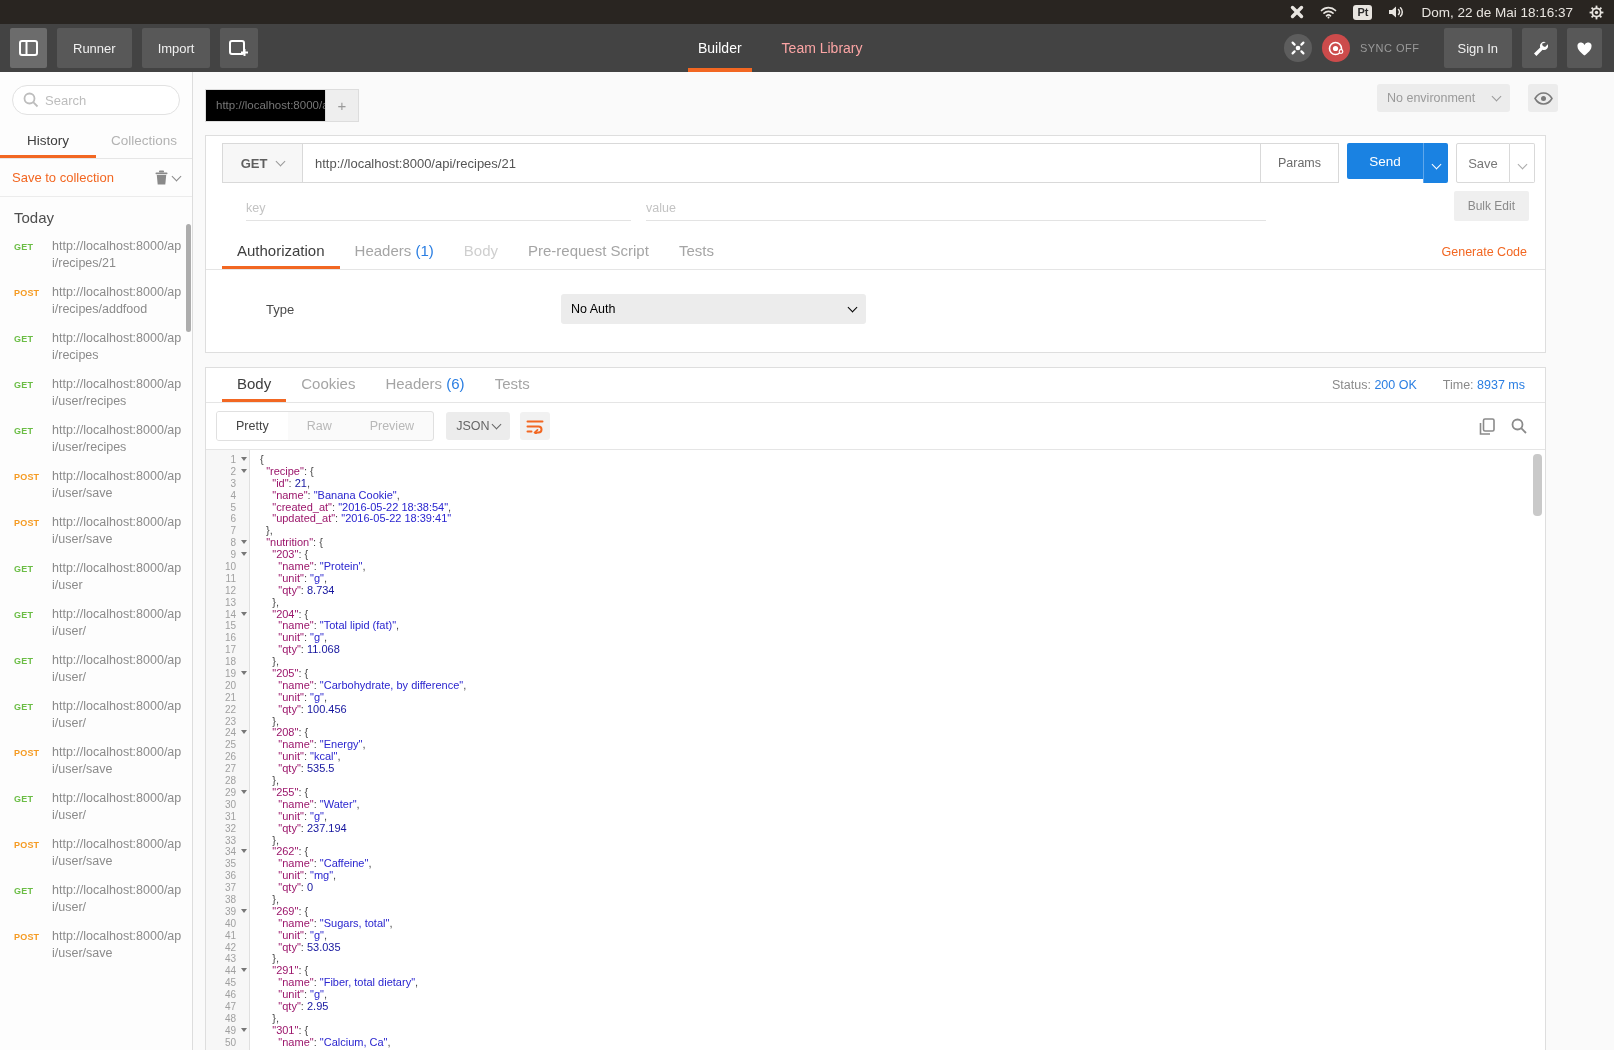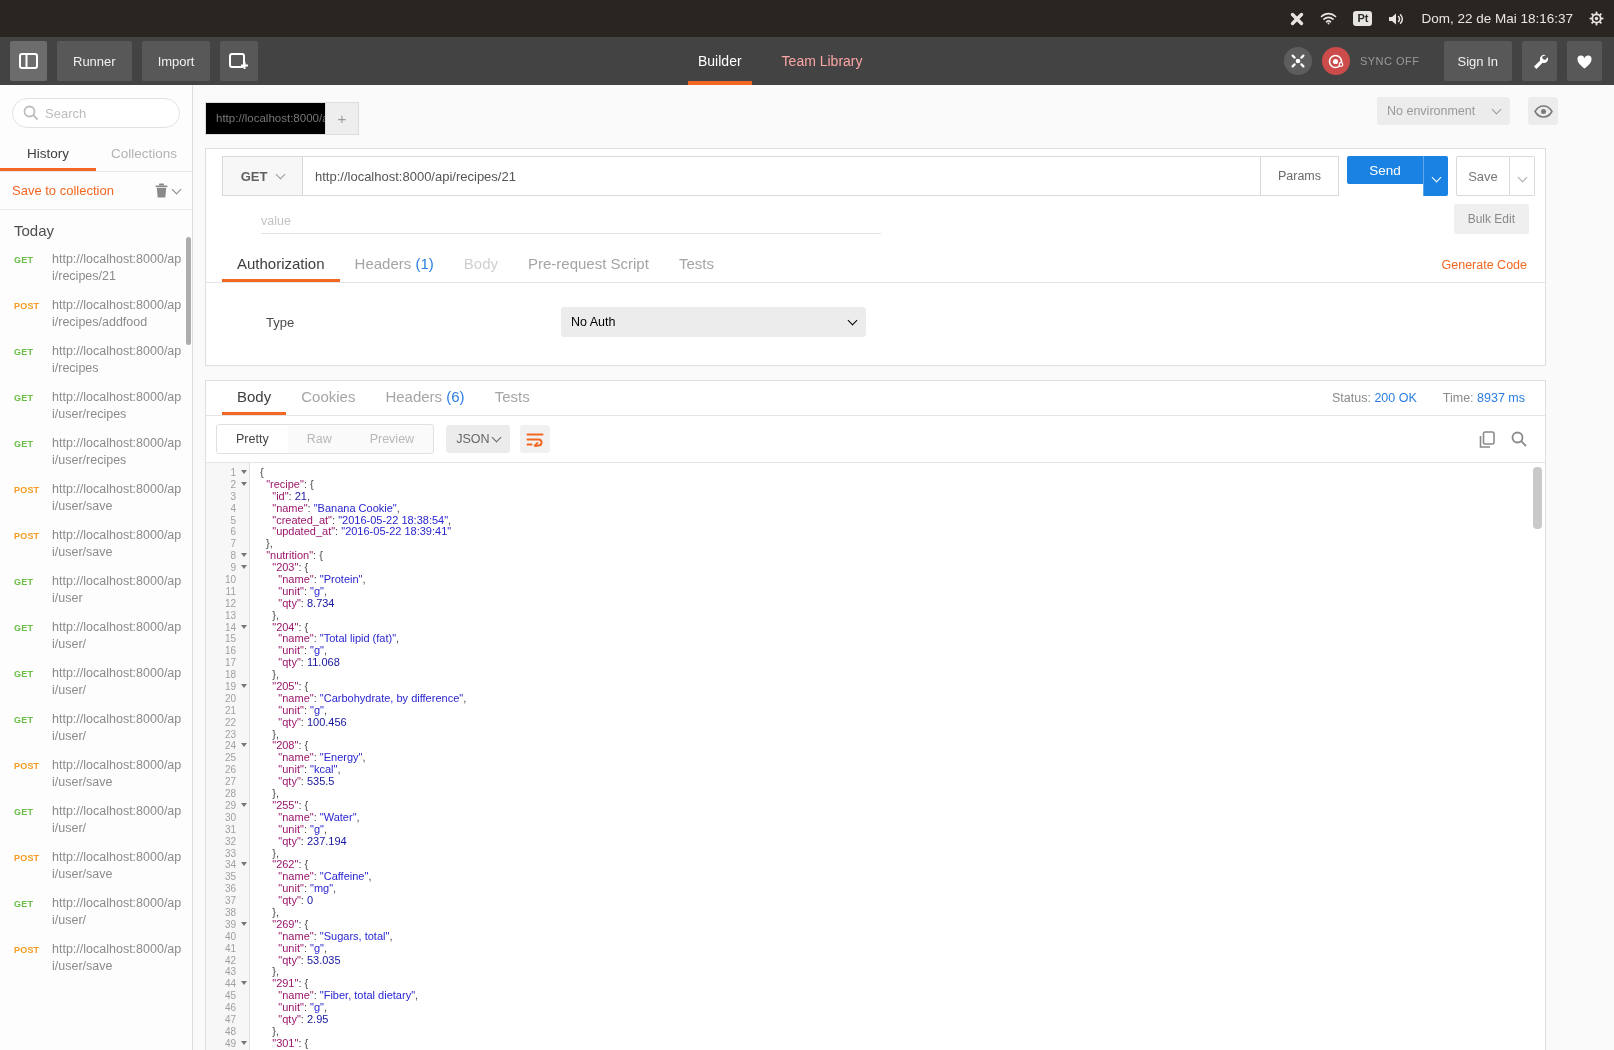--- a/index.html
+++ b/index.html
@@ -1,19 +1,19 @@
 <!DOCTYPE html>
 <html><head>
 <meta charset="utf-8">
 <style>
   *{box-sizing:border-box;margin:0;padding:0;font-family:"Liberation Sans",sans-serif}
   html,body{width:1614px;height:1050px;overflow:hidden;background:#fff}
 
   
-  .sysbar{height:37px;background:#292521;color:#e8e5e0;display:flex;align-items:center;justify-content:flex-end;gap:16px;padding-right:10px;font-size:13.5px}
+  .sysbar{height:24px;background:#292521;color:#e8e5e0;display:flex;align-items:center;justify-content:flex-end;gap:16px;padding-right:10px;font-size:13.5px}
   .sysbar .tray{display:inline-flex;align-items:center}
   .kbd-badge{background:#e8e5e0;color:#2c2c2c;font-size:11px;font-weight:bold;border-radius:3px;padding:1px 4px;line-height:13px}
 
   
   .appheader{height:48px;background:#434343;display:flex;align-items:center;position:relative}
   .hleft{display:flex;align-items:center;gap:10px;padding-left:10px}
   .hbtn{background:#585858;border:none;color:#f0f0f0;font-size:13px;height:40px;padding:0 16px;border-radius:2px;cursor:pointer}
   .hbtn.iconb{padding:0 9px;display:inline-flex;align-items:center;justify-content:center}
   .hbtn.toggle{background:#6c6c6c}
   .hcenter{position:absolute;left:688px;top:0;height:48px;display:flex;gap:20px}
@@ -67,21 +67,21 @@
   .panel.req{margin-top:13px}
   .panel.resp{margin-top:14px;height:692px;overflow:hidden}
 
   
   .urlrow{display:flex;align-items:center;padding:7px 10px 0 16px}
   .methodsel{width:81px;height:40px;background:#f7f7f7;border:1px solid #d9d9d9;display:flex;align-items:center;justify-content:center;gap:10px;font-size:13px;font-weight:bold;color:#5f5f5f;cursor:pointer}
   .methodsel .chev{color:#9a9a9a}
   .urlinput{flex:1;height:40px;border:1px solid #d9d9d9;border-left:none;background:#fff;font-size:13px;color:#555;padding:0 12px;outline:none}
   .paramsbtn{width:78px;height:40px;background:#fff;border:1px solid #d9d9d9;border-left:none;color:#6b6b6b;font-size:12.5px;cursor:pointer}
   .sendgrp{display:flex;margin-left:8px}
-  .sendbtn{width:76px;height:28px;background:#1a82e2;color:#fff;border:none;font-size:13.5px;border-radius:2px 0 0 2px;cursor:pointer}
+  .sendbtn{width:76px;height:36px;background:#1a82e2;color:#fff;border:none;font-size:13.5px;border-radius:2px 0 0 2px;cursor:pointer}
   .sendchev{width:25px;height:40px;background:#1a82e2;border:none;border-left:1px solid rgba(255,255,255,.3);color:#fff;border-radius:0 2px 2px 0;cursor:pointer}
   .savegrp{display:flex;margin-left:8px}
   .savebtn{width:54px;height:40px;background:#fff;border:1px solid #d9d9d9;color:#777;font-size:13px;border-radius:2px 0 0 2px;cursor:pointer}
   .savechev{width:25px;height:40px;background:#fff;border:1px solid #d9d9d9;border-left:none;color:#aaa;border-radius:0 2px 2px 0;cursor:pointer}
 
   
   .kvrow{display:flex;align-items:flex-end;padding:8px 16px 14px 40px}
   .kvinput{border:none;border-bottom:1px solid #e3e3e3;background:transparent;height:26px;font-size:12.5px;color:#555;outline:none}
   .kvinput::placeholder{color:#c3c3c3}
   .kvinput.key{width:385px}
@@ -361,20 +361,21 @@
         <span class="sendgrp">
           <button class="sendbtn">Send</button>
           <button class="sendchev"><i class="chev"></i></button>
         </span>
         <span class="savegrp">
           <button class="savebtn">Save</button>
           <button class="savechev"><i class="chev"></i></button>
         </span>
       </div>
       <div class="kvrow">
+        <input class="kvinput key" type="text" placeholder="key" style="">
         <input class="kvinput value" type="text" placeholder="value" style="">
         <button class="bulkedit">Bulk Edit</button>
       </div>
       <div class="sectabs">
         <div class="sectab active">Authorization</div>
         <div class="sectab"><span>Headers</span> <span class="count">(1)</span></div>
         <div class="sectab dim">Body</div>
         <div class="sectab">Pre-request Script</div>
         <div class="sectab">Tests</div>
         <span class="gencode">Generate Code</span>

